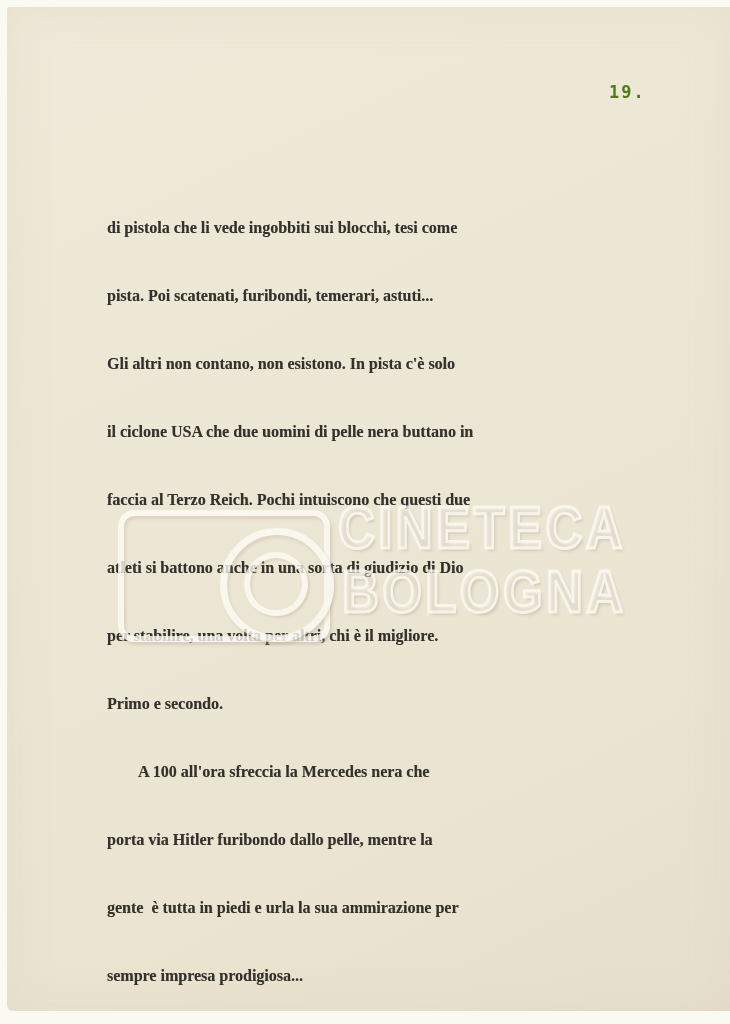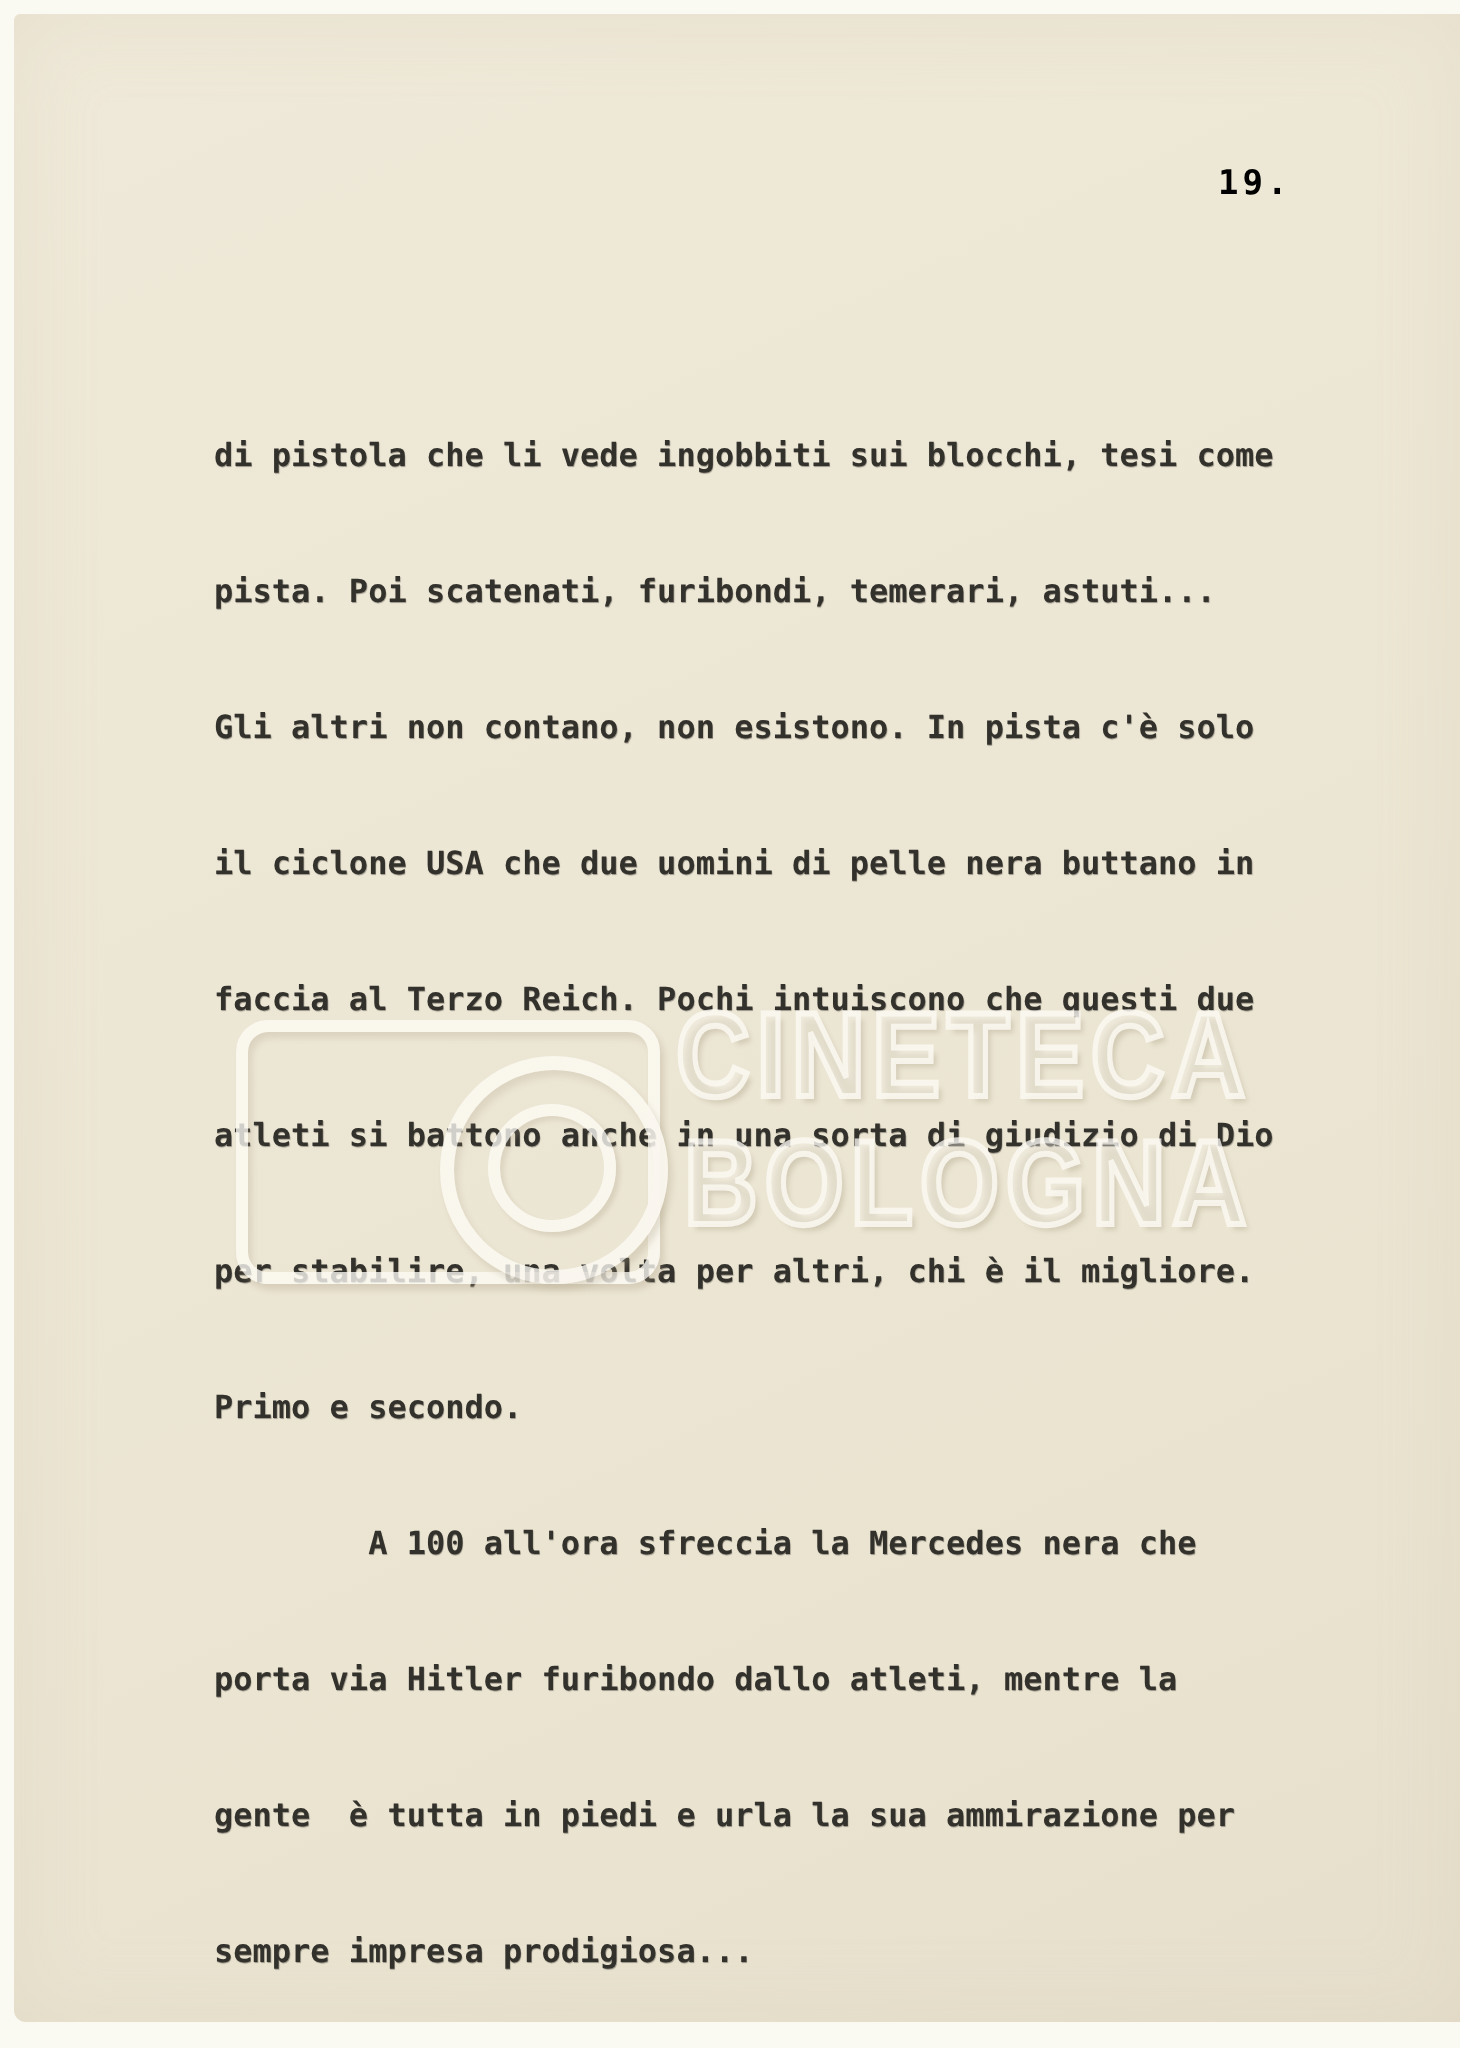--- a/index.html
+++ b/index.html
@@ -27,35 +27,36 @@
     border-radius: 3px 0 0 6px;
     box-shadow: inset 0 0 40px rgba(210,200,175,0.25);
   }
   .page-number {
     position: absolute;
     left: 609px;
     top: 82px;
     font-size: 17px;
     font-weight: 700;
     letter-spacing: 2px;
-    color: #000000;
+    color: #4d7c0f;
   }
   .typed {
     position: absolute;
     left: 107px;
     top: 175px;
     white-space: pre;
     font-size: 16px;
     font-weight: 700;
     color: #33312c;
     text-shadow: 0.3px 0.3px 0.4px rgba(60,56,48,0.45);
   }
   .line {
     height: 30px;
     line-height: 30px;
+    font-family: Liberation Serif, serif;
   }
   
   .watermark {
     position: absolute;
     left: 0; top: 0; right: 0; bottom: 0;
     pointer-events: none;
     opacity: 0.85;
     margin-top: 48px;
   }
   .wm-box {
@@ -118,21 +119,21 @@
   <div class="typed">
     <div class="line">di pistola che li vede ingobbiti sui blocchi, tesi come</div>
     <div class="line">pista. Poi scatenati, furibondi, temerari, astuti...</div>
     <div class="line">Gli altri non contano, non esistono. In pista c'è solo</div>
     <div class="line">il ciclone USA che due uomini di pelle nera buttano in</div>
     <div class="line">faccia al Terzo Reich. Pochi intuiscono che questi due</div>
     <div class="line">atleti si battono anche in una sorta di giudizio di Dio</div>
     <div class="line">per stabilire, una volta per altri, chi è il migliore.</div>
     <div class="line">Primo e secondo.</div>
     <div class="line">        A 100 all'ora sfreccia la Mercedes nera che</div>
-    <div class="line">porta via Hitler furibondo dallo atleti, mentre la</div>
+    <div class="line">porta via Hitler furibondo dallo pelle, mentre la</div>
     <div class="line">gente  è tutta in piedi e urla la sua ammirazione per</div>
     <div class="line">sempre impresa prodigiosa...</div>
     
     
     
     
     
     
     
     

